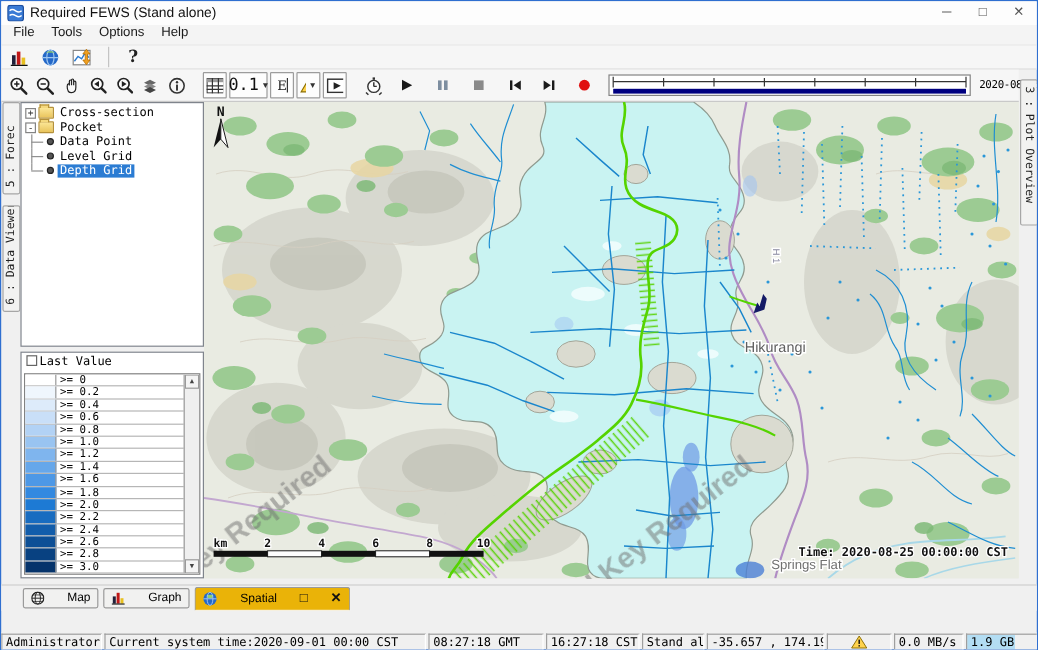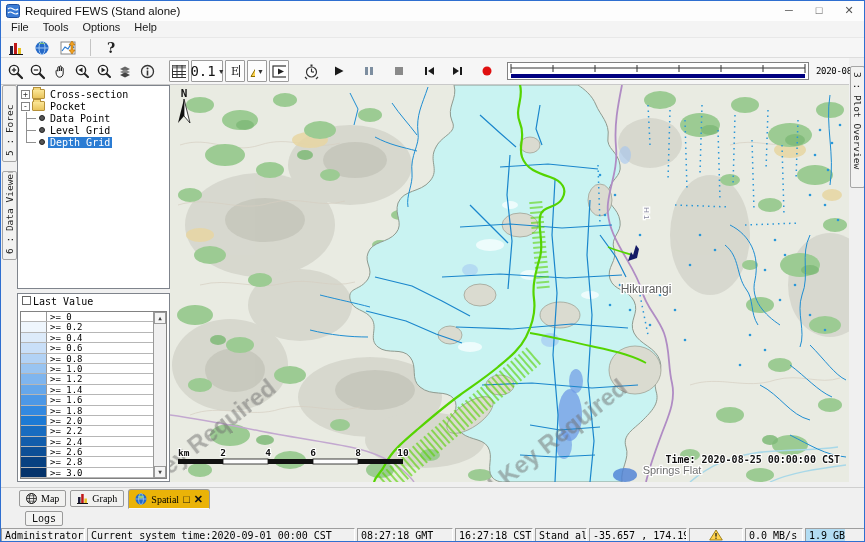--- a/index.html
+++ b/index.html
@@ -62,21 +62,21 @@
   .sw{width:26px;border-right:1px solid #999;flex:0 0 26px}
   .lv{font-size:9px;line-height:10px;padding-left:3px;color:#000}
   .vscroll{position:absolute;right:0;top:0;bottom:0;width:13px;background:#efefef;border-left:1px solid #9a9a9a;display:flex;flex-direction:column;justify-content:space-between}
   .sbtn{height:12px;border:1px solid #9a9a9a;background:#f4f4f4;font-size:6px;line-height:10px;text-align:center;color:#444}
 
   
   .map{position:absolute;left:169px;top:84px;width:679px;height:397px;background:#e9ebe2;overflow:hidden}
 
   
   .bottomtabs{position:absolute;top:486px;left:0;width:865px;height:22px;background:#f0f0f0;border-top:1px solid #cfcfcf;display:flex;align-items:flex-end;padding-left:18px;gap:4px}
-  .btab{height:17px;border:1px solid #9a9a9a;border-radius:2px;background:#f1f1f0;display:flex;align-items:center;padding:0 6px;font-family:Liberation Serif, serif;font-size:10px;gap:4px;margin-bottom:2px}
+  .btab{height:17px;border:1px solid #9a9a9a;border-radius:2px;background:#f1f1f0;display:flex;align-items:center;padding:0 6px;font-family:Liberation Sans, sans-serif;font-size:10px;gap:19px;margin-bottom:2px}
   .btab.active{background:#eab308;height:20px;border-radius:3px 3px 0 0;margin-bottom:0;border-bottom-color:#fbfbfb}
   .tabglyph{font-size:11px;font-weight:bold;color:#111;line-height:11px}
   .logsrow{position:absolute;top:508px;left:0;width:865px;height:18px;background:#f0f0f0;display:flex;align-items:center;padding-left:24px}
   .logsbtn{border:1px solid #9a9a9a;background:#f3f3f2;border-radius:2px;font-family:"DejaVu Sans Mono",monospace;font-size:10px;padding:1px 6px;color:#111}
 
   
   .statusbar{position:absolute;top:526px;left:0;width:865px;height:16px;background:#f0f0f0;display:flex;gap:2px;padding:1px 1px 1px 0;font-family:"DejaVu Sans Mono",monospace;font-size:10px;color:#000}
   .scell{border:1px solid;border-color:#9e9e9e #fff #fff #9e9e9e;background:#f0f0f0;display:flex;align-items:center;padding:0 3px;white-space:nowrap;overflow:hidden}
   .c-user{width:84px}.c-sys{width:268px}.c-gmt{width:96px}.c-cst{width:78px}.c-mode{width:52px}.c-coord{width:98px}.c-warn{width:54px;justify-content:center}.c-rate{width:58px}
   .c-mem{flex:1;background:linear-gradient(to right,#b3ddf3 68%,#f0f0f0 68%)}
@@ -694,23 +694,20 @@
           <path d="M3,3.5 a5.5,5.5 0 0 1 6,0 l-1.5,2 -3,0 z" fill="#8fd06a"></path>
           <ellipse cx="6" cy="6" rx="2.4" ry="5.5" fill="none" stroke="#9ec6f0" stroke-width="0.8"></ellipse>
           <line x1="0.5" y1="6" x2="11.5" y2="6" stroke="#9ec6f0" stroke-width="0.8"></line>
         </svg>
       <span>Spatial</span>
       <span class="tabglyph">□</span>
       <span class="tabglyph">✕</span>
     </div>
   </div>
 
-  <div class="logsrow">
-    <span class="logsbtn">Logs</span>
-  </div>
 
   <div class="statusbar">
     <div class="scell c-user">Administrator</div>
     <div class="scell c-sys">Current system time:2020-09-01 00:00 CST</div>
     <div class="scell c-gmt">08:27:18 GMT</div>
     <div class="scell c-cst">16:27:18 CST</div>
     <div class="scell c-mode">Stand alone</div>
     <div class="scell c-coord">-35.657 , 174.199</div>
     <div class="scell c-warn">
       <svg width="14" height="12">

